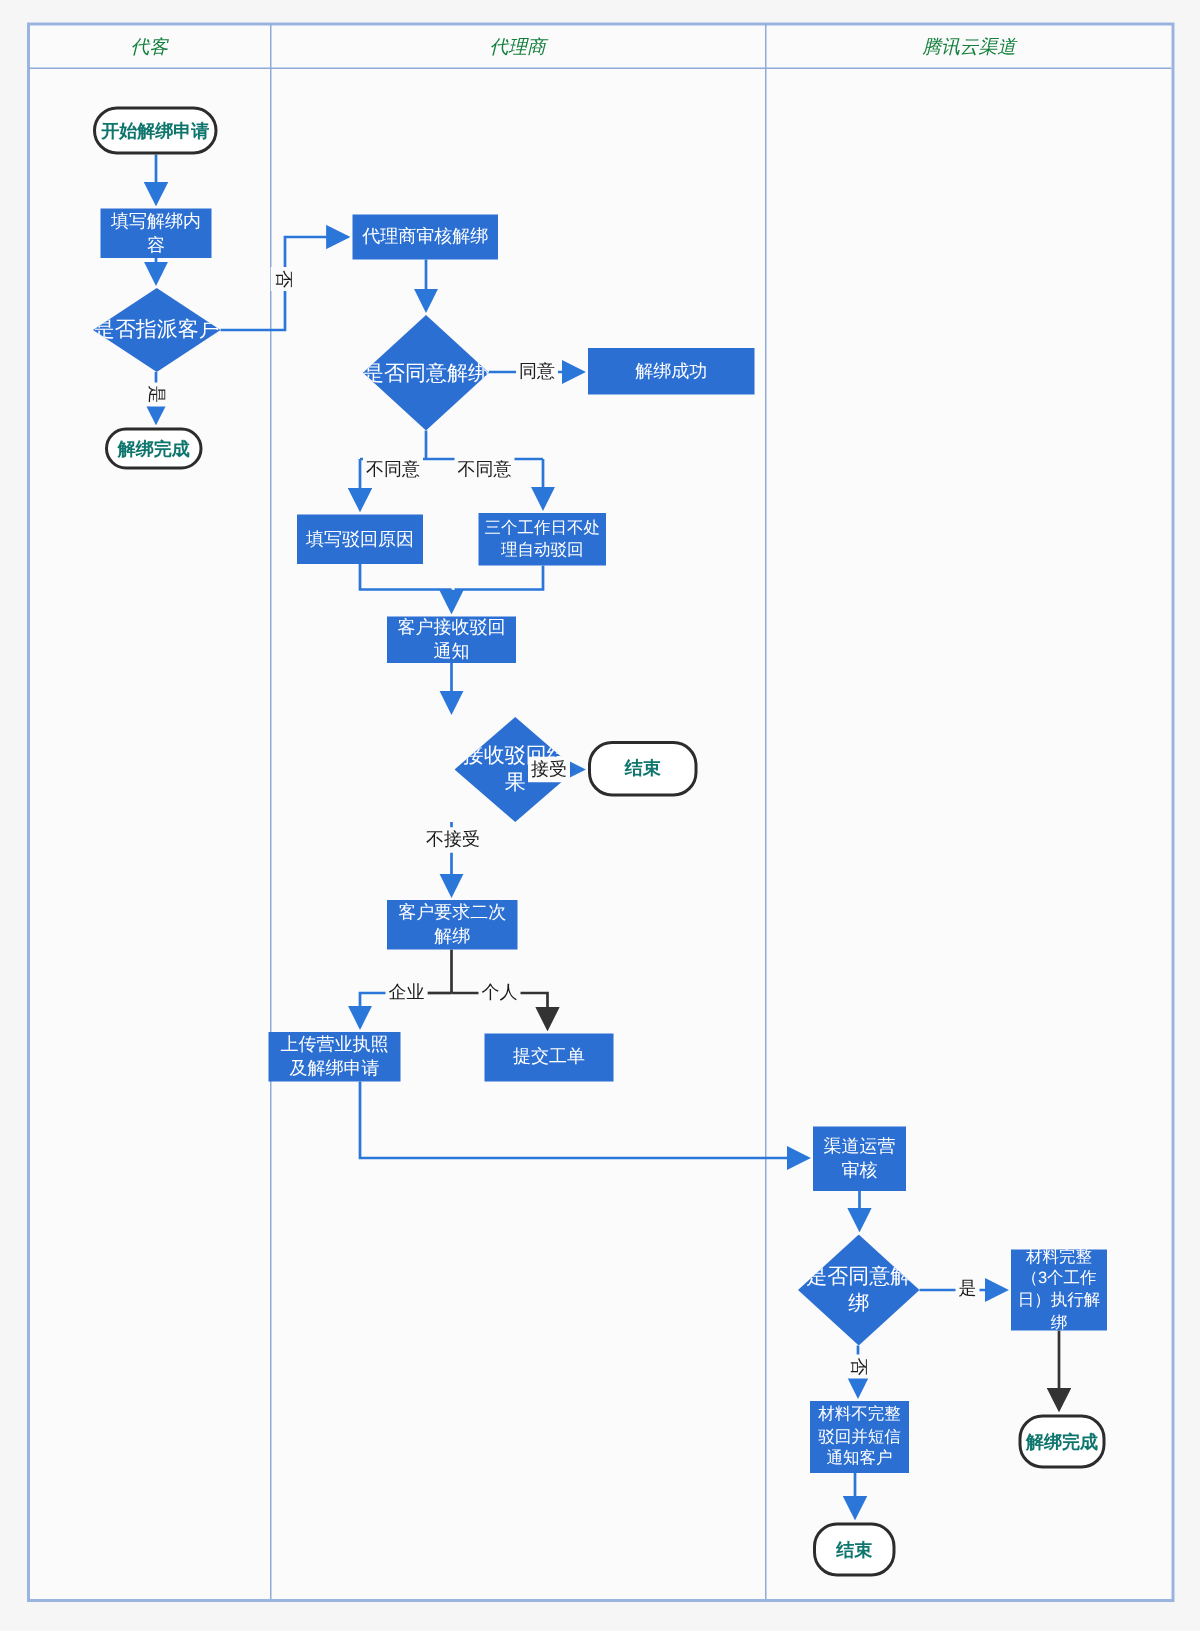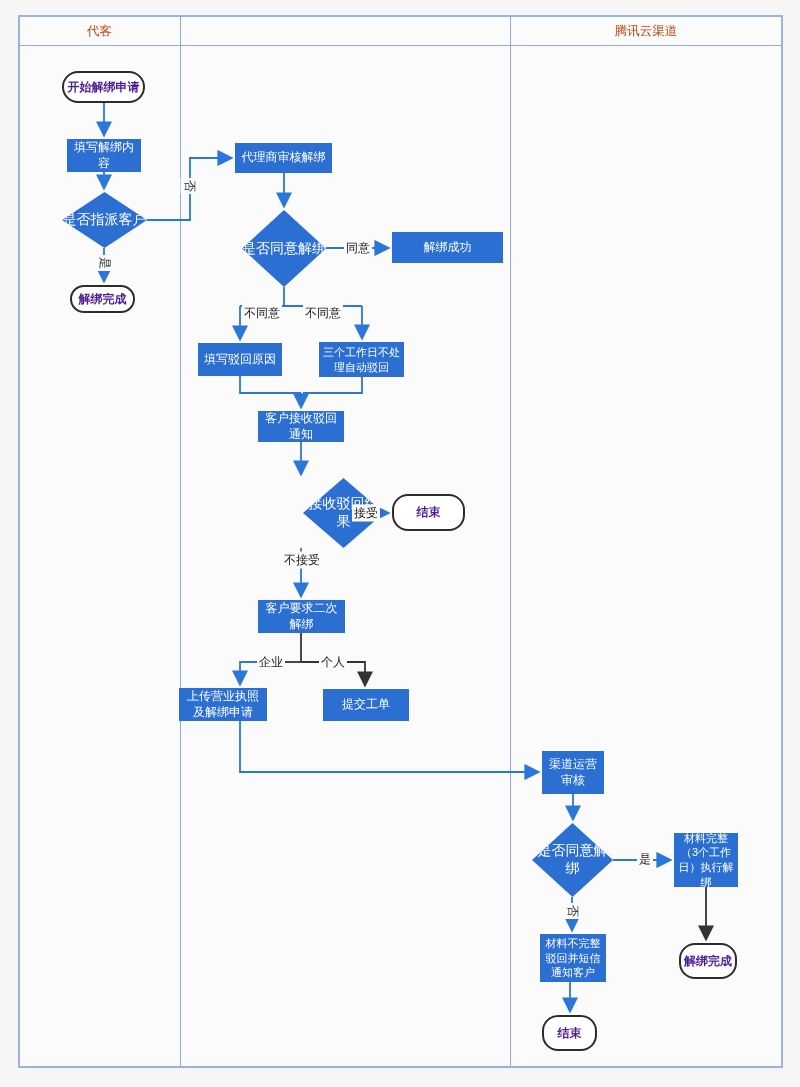--- a/index.html
+++ b/index.html
@@ -29,21 +29,22 @@
   .header-divider{
     position:absolute;
     left:19px;top:45px;width:762px;height:1px;
     background:#8fabda;
   }
   .lane-title{
     position:absolute;
     top:16px;height:30px;line-height:30px;
     text-align:center;
     font-size:12.5px;
-    color:#c2410c;
+    color:#15803d;
+    font-style:italic;
   }
   .wires{
     position:absolute;left:0;top:0;
     pointer-events:none;
   }
   .node{
     position:absolute;
     box-sizing:border-box;
     display:flex;align-items:center;justify-content:center;
     text-align:center;
@@ -59,21 +60,21 @@
   .diamond{
     background:#2b6fd3;
     color:#ffffff;
     font-size:14px;
     clip-path:polygon(50% 0,100% 50%,50% 100%,0 50%);
   }
   .term{
     background:#ffffff;
     border:2px solid #2c2c2c;
     border-radius:16px;
-    color:#4c1d95;
+    color:#0f766e;
     font-size:12px;
     font-weight:600;
   }
   .elabel{
     position:absolute;
     font-size:12px;
     color:#1a1a1a;
     background:#fbfbfc;
     padding:0 2px;
     white-space:nowrap;
@@ -87,20 +88,21 @@
 <body>
 
 <div class="page">
 
   <div class="frame"></div>
   <div class="lane-divider" style="left:180px;"></div>
   <div class="lane-divider" style="left:510px;"></div>
   <div class="header-divider"></div>
 
   <div class="lane-title" style="left:19px;width:161px;">代客</div>
+  <div class="lane-title" style="left:180px;width:330px;">代理商</div>
   <div class="lane-title" style="left:510px;width:272px;">腾讯云渠道</div>
 
   <svg class="wires" width="800" height="1087">
     <defs>
       <marker id="ab" markerWidth="9" markerHeight="9" refX="7" refY="4.5" orient="auto">
         <path d="M0,0 L9,4.5 L0,9 z" fill="#2b77d9"></path>
       </marker>
       <marker id="ak" markerWidth="9" markerHeight="9" refX="7" refY="4.5" orient="auto">
         <path d="M0,0 L9,4.5 L0,9 z" fill="#333333"></path>
       </marker>

